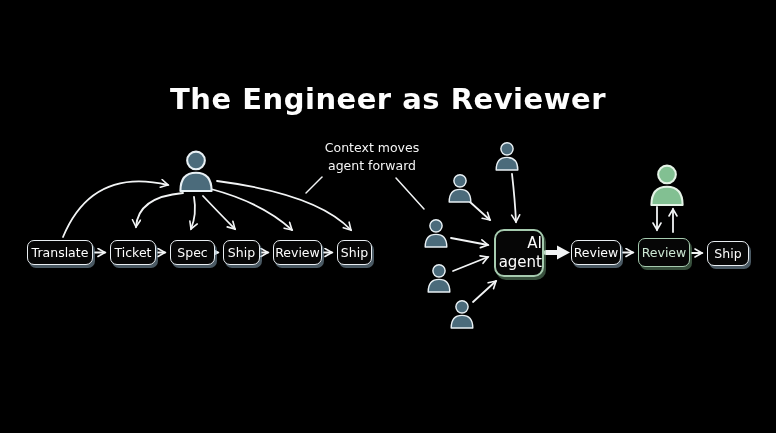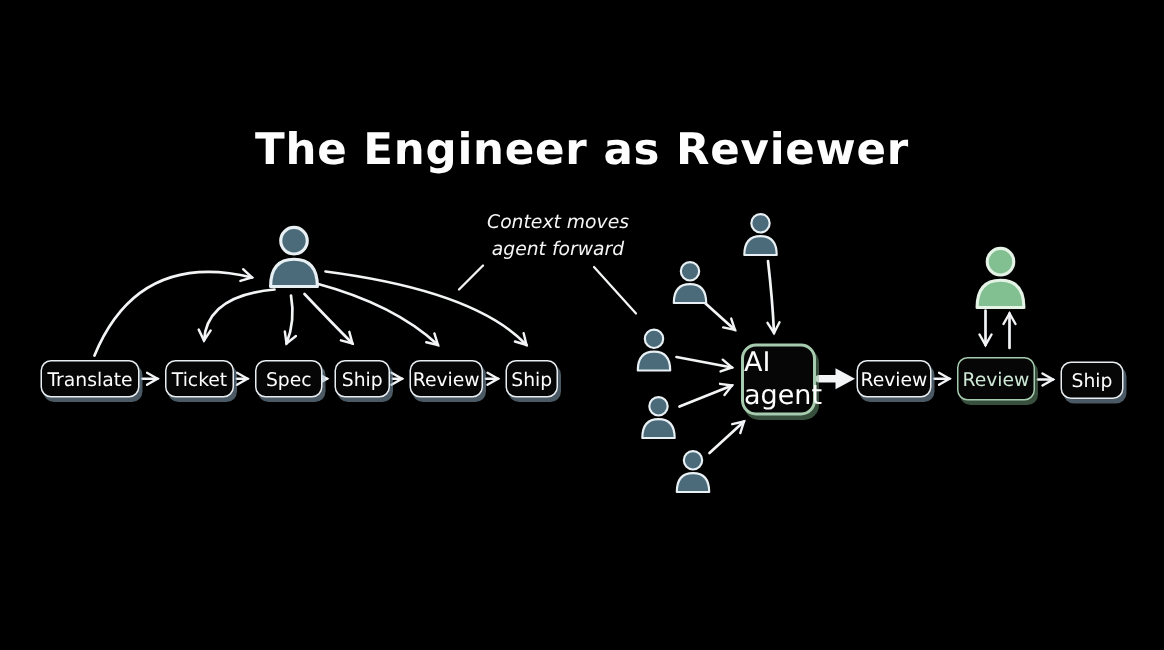--- a/index.html
+++ b/index.html
@@ -7,36 +7,36 @@
     position:relative;width:776px;height:433px;background:#000;overflow:hidden;
     font-family:"DejaVu Sans", sans-serif;color:#fff;
   }
   .title{
     position:absolute;top:38px;left:0;width:776px;text-align:center;
     font-size:29px;font-weight:600;letter-spacing:.5px;color:#fdfdfd;margin-top:44px;
   }
   .layer{position:absolute;top:0;left:0;}
   .annotation{
     position:absolute;top:139px;left:306px;width:132px;text-align:center;
-    font-size:12.5px;line-height:1.4;color:#f5f5f5;font-style:italic;
+    font-size:12.5px;line-height:1.4;color:#f5f5f5;
   }
   .box{
     position:absolute;box-sizing:border-box;height:25px;
     border:1.5px solid #e9eef2;border-radius:7px;background:#060606;
     display:flex;align-items:center;justify-content:center;
     font-size:12.5px;color:#fdfdfd;white-space:nowrap;
     box-shadow:2px 3px 0 rgba(148,178,198,.5);
   }
   .box.green{border-color:#a6cbaf;box-shadow:2px 3px 0 rgba(122,176,134,.45);}
   .box.green-text{color:#cde8d4;}
   .agent-box{
     position:absolute;box-sizing:border-box;left:494px;top:229px;width:50px;height:48px;
     border:2px solid #a6cbaf;border-radius:10px;background:#060606;
-    display:flex;flex-direction:column;align-items:flex-start;justify-content:center;
-    font-size:18px;line-height:1.25;color:#fdfdfd;
+    display:flex;flex-direction:column;align-items:flex-end;justify-content:center;
+    font-size:15px;line-height:1.25;color:#fdfdfd;
     box-shadow:2px 3px 0 rgba(122,176,134,.45);
   }
   
   .p-blue{--pf:#4b6b7b;--ps:#e8f0f4;}
   .p-green{--pf:#82c092;--ps:#e4f3e6;}
   .pbody{fill:var(--pf);stroke:var(--ps);stroke-width:1.6;stroke-linejoin:round;}
   .phead{fill:var(--pf);stroke:var(--ps);stroke-width:1.6;}
   .arrow{stroke:#f2f4f5;stroke-width:1.8;fill:none;stroke-linecap:round;}
   .arrow.thick{stroke-width:5;}
   .leader{stroke:#f2f4f5;stroke-width:1.5;fill:none;stroke-linecap:round;}

